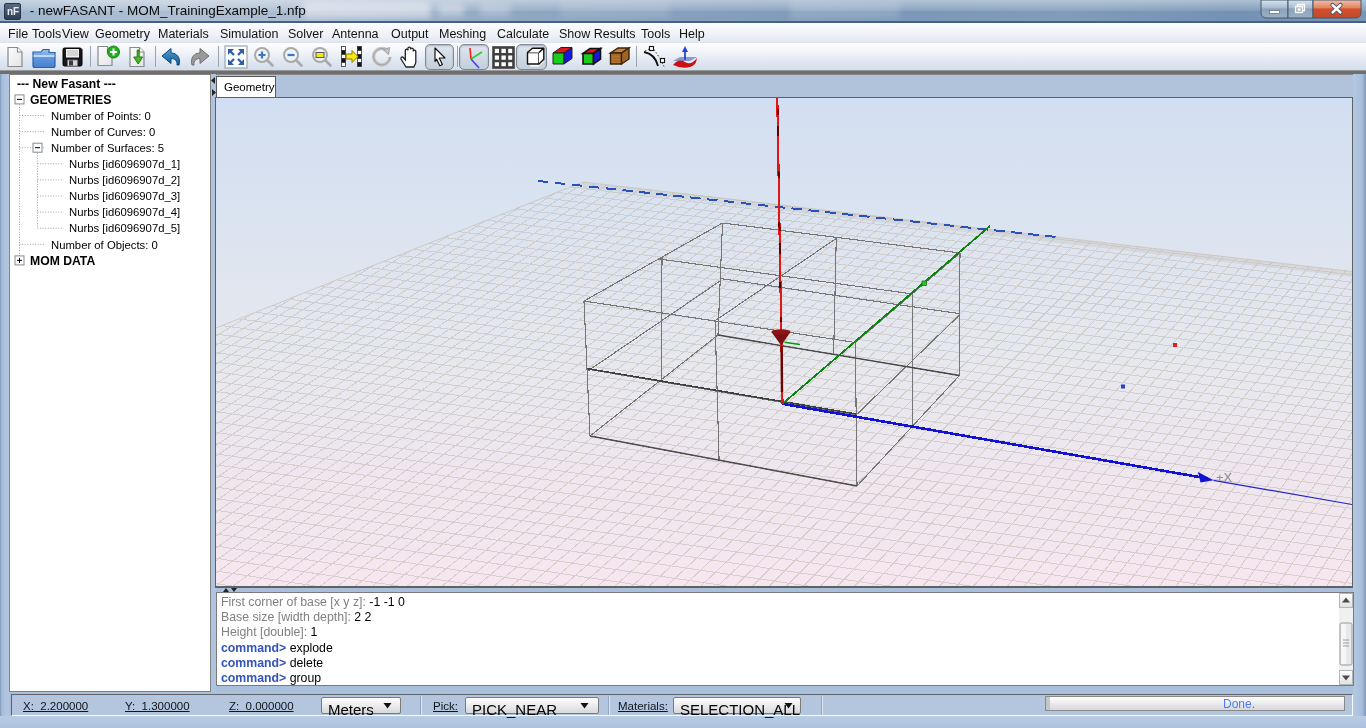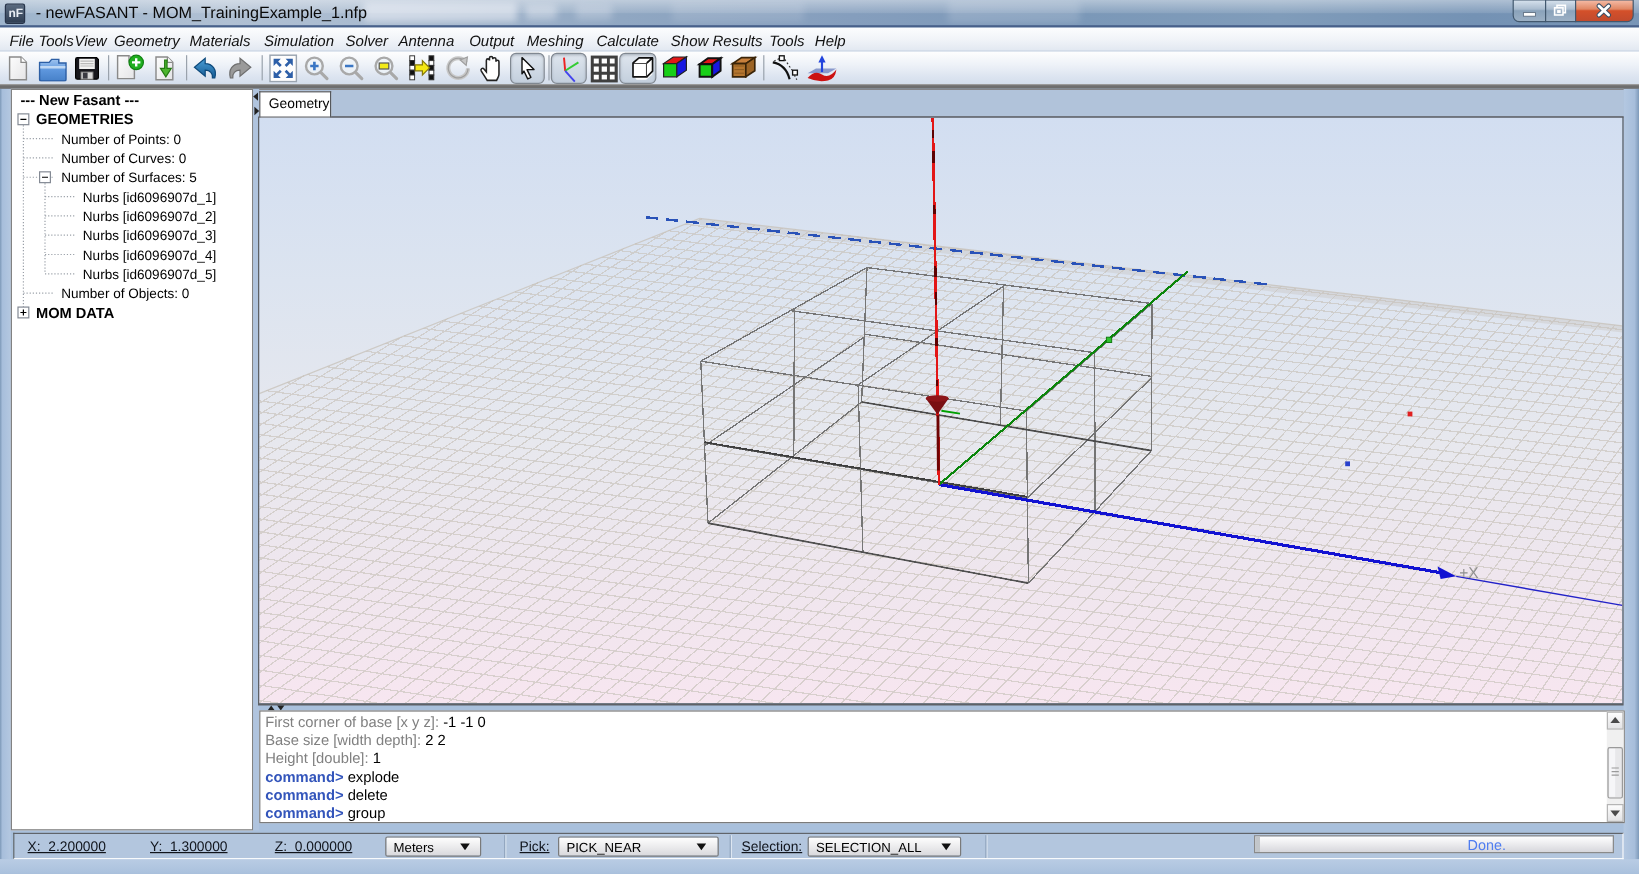--- a/index.html
+++ b/index.html
@@ -3,42 +3,42 @@
 *{margin:0;padding:0;box-sizing:border-box}
 html,body{width:1366px;height:728px;overflow:hidden;font-family:"Liberation Sans",sans-serif;}
 body{position:relative;background:#a9c0dc;}
 .abs{position:absolute}
 .titlebar{left:0;top:0;width:1366px;height:23px;
  background:linear-gradient(90deg,#9db4cc 0%,#b0c0d3 14%,#a8bacf 24%,#90a7c2 38%,#859ebd 52%,#7b98b8 66%,#809cba 78%,#7492b4 90%,#7996b7 100%);}
 .titlebar .shine{left:0;top:0;width:1366px;height:11px;background:linear-gradient(180deg,rgba(255,255,255,.42),rgba(255,255,255,.1));}
 .ghost{border-radius:3px;background:rgba(252,252,255,.5);filter:blur(3px);}
 .titletext{left:26px;top:3px;font-size:13.5px;color:#0a0a0a;white-space:pre;}
 .menubar{left:0;top:23px;width:1366px;height:20px;background:linear-gradient(180deg,#fcfdfe 0%,#f0f3f8 55%,#e2e8f1 100%);border-bottom:1px solid #dfe4ec;}
-.menubar span{position:absolute;top:4px;font-size:12.5px;color:#111;font-style:italic;}
+.menubar span{position:absolute;top:4px;font-size:12.5px;color:#111;}
 .toolbar{left:0;top:43px;width:1366px;height:27px;background:linear-gradient(180deg,#fefefe 0%,#eef2f8 40%,#dce4f0 78%,#d4deec 100%);}
 .darkstrip{left:0;top:70px;width:1366px;height:4px;background:#6e6e6e;border-top:1px solid #9a9a9a;}
 .leftframe{left:0;top:74px;width:9px;height:642px;background:linear-gradient(90deg,#7d99b8 0,#a7bedb 2px,#b4c8e1 100%);}
 .rightframe{left:1353px;top:74px;width:13px;height:642px;background:linear-gradient(90deg,#b4c8e1 0,#a7bedb 70%,#7d99b8 100%);}
 .bottomframe{left:0;top:716px;width:1366px;height:12px;background:linear-gradient(180deg,#b9cce4,#aac1dd);}
 .treepanel{left:9px;top:74px;width:202px;height:618px;background:#fff;border:1px solid #828282;}
 .splitter{left:211px;top:74px;width:5px;height:618px;background:#b0c4de;}
 .tabstrip{left:216px;top:74px;width:1137px;height:24px;background:#b1c3da;border-top:1px solid #85868a;}
 .tabline{left:216px;top:97px;width:1137px;height:1px;background:#5e6166;}
 .tab{left:216px;top:76px;width:60px;height:22px;background:#fff;border:1px solid #55585c;border-bottom:none;}
 .tab span{position:absolute;left:7px;top:4px;font-size:11.5px;color:#000;}
 .viewport{left:216px;top:98px;width:1136px;height:488px;}
 .vpborder{left:215px;top:97px;width:1138px;height:491px;border:1px solid #5e6166;border-bottom:2px solid #5e6166;}
 .consolebox{left:216px;top:592px;width:1138px;height:94px;background:#fff;border:1px solid #7b7b7b;}
 .console{left:221px;top:595px;width:1110px;height:90px;font-size:12.3px;line-height:15.2px;color:#000;white-space:pre;}
 .console .g{color:#808080}
 .console .c{color:#3355bb;font-weight:bold}
 .statusbar{left:11px;top:694px;width:1342px;height:22px;background:#b3c6de;border-top:1px solid #60646a;border-left:1px solid #60646a;border-bottom:1px solid #f8fafc;border-right:1px solid #f8fafc;}
 .statusbar .lbl{position:absolute;top:5px;font-size:11.5px;color:#10141c;text-decoration:underline;}
 .combo{position:absolute;top:2px;height:17px;background:linear-gradient(180deg,#fefefe,#e8e8ea 60%,#d8d8dc);border:1px solid #7a7a7a;border-radius:2px;}
-.combo span{position:absolute;left:6px;top:3px;font-size:11px;color:#000;}
+.combo span{position:absolute;left:6px;top:3px;font-size:15px;color:#000;}
 .vdiv{position:absolute;top:1px;width:2px;height:19px;border-left:1px solid #93a7c0;border-right:1px solid #dde6f1;}
 .progress{position:absolute;left:1033px;top:1px;width:300px;height:15px;border:1px solid #8a8a8a;background:linear-gradient(180deg,#ffffff,#e9e9ec 55%,#d7d7dc);}
 .progress span{position:absolute;left:0;width:100%;text-align:center;top:0px;font-size:12px;color:#4f7df0;margin-left:44px;}
 </style></head>
 <body>
 
 <div class="abs titlebar">
  <div class="abs shine"></div>
  <div class="abs ghost" style="left:303px;top:2px;width:128px;height:16px;"></div>
  <div class="abs ghost" style="left:438px;top:4px;width:26px;height:12px;opacity:.75"></div>
@@ -395,21 +395,21 @@
  <span class="lbl" style="left:217px">Z:&nbsp; 0.000000</span>
  <div class="combo" style="left:309px;width:80px">
       <span>Meters</span>
     </div>
  <div class="vdiv" style="left:408px"></div>
  <span class="lbl" style="left:421px">Pick:</span>
  <div class="combo" style="left:453px;width:134px">
       <span>PICK_NEAR</span>
     </div>
  <div class="vdiv" style="left:596px"></div>
- <span class="lbl" style="left:606px">Selection:</span>
+ <span class="lbl" style="left:606px">Materials:</span>
  <div class="combo" style="left:661px;width:128px">
       <span>SELECTION_ALL</span>
     </div>
  <div class="vdiv" style="left:809px"></div>
  <div class="progress">
       <span>Done.</span>
    <div class="abs" style="left:0;top:0;width:4px;height:13px;background:#c2c6ca"></div>
     </div>
 </div>
 

